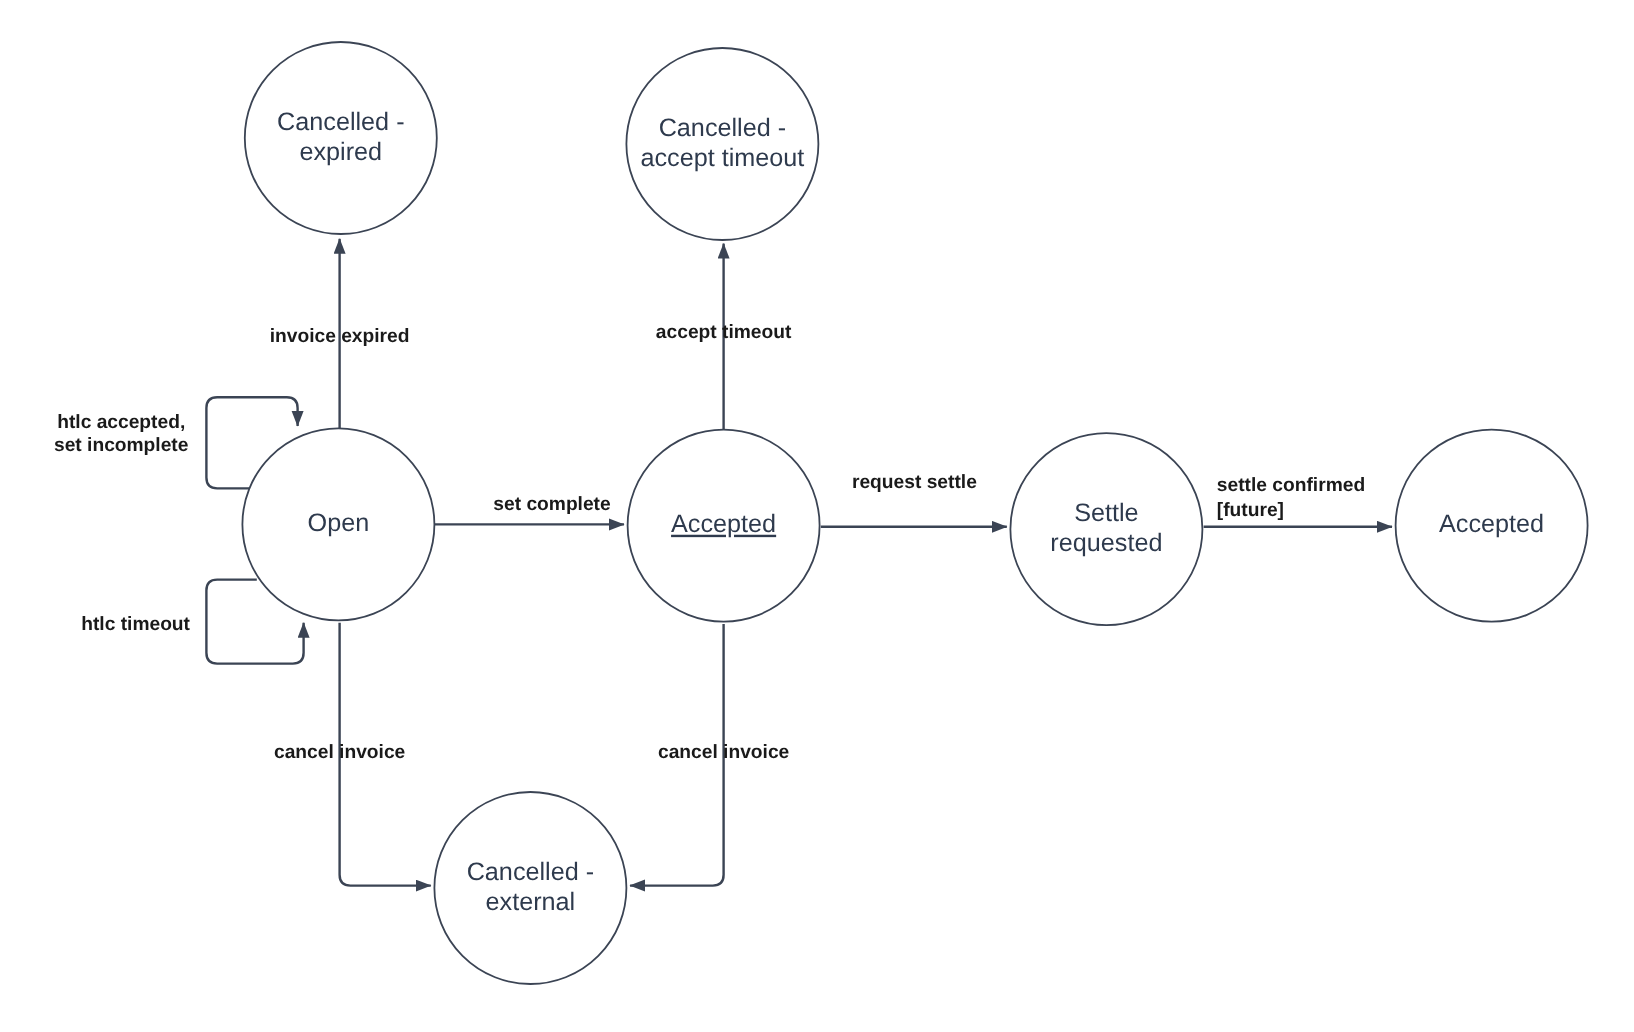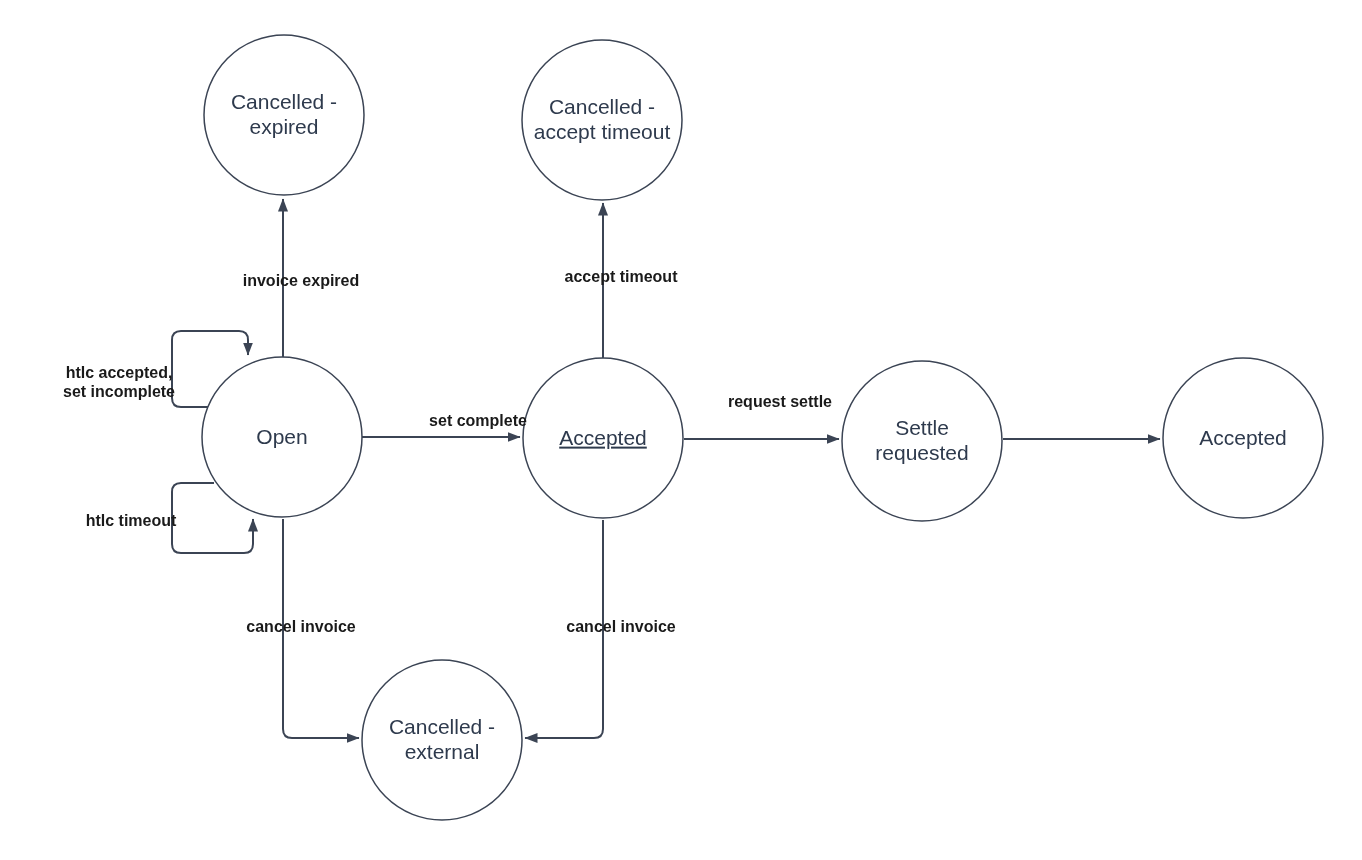--- a/index.html
+++ b/index.html
@@ -45,21 +45,20 @@
   }
   .edge-label {
     position: absolute;
     transform: translate(-50%, -50%);
     font-size: 16px;
     font-weight: bold;
     line-height: 1.2;
     color: #1a1a1a;
     text-align: center;
     white-space: pre-line;
-    margin-left: 18px;
   }
   .edge-label.align-left {
     transform: translate(0, -50%);
     text-align: left;
     line-height: 1.3;
   }
 </style>
 </head>
 <body>
 
@@ -96,23 +95,25 @@
   <div class="node-label" style="left:602px; top:120px;">Cancelled -
 accept timeout</div>
   <div class="node-label" style="left:282px; top:437px;">Open</div>
   <div class="node-label" style="left:603px; top:438px;text-decoration:underline;">Accepted</div>
   <div class="node-label" style="left:922px; top:441px;">Settle
 requested</div>
   <div class="node-label" style="left:1243px; top:438px;">Accepted</div>
   <div class="node-label" style="left:442px; top:740px;">Cancelled -
 external</div>
 
-  <div class="edge-label" style="left:101px; top:382px;">htlc accepted,
+  <div class="edge-label" style="left:101px; top:362px;">htlc accepted,
 set incomplete</div>
   <div class="edge-label" style="left:113px; top:521px;">htlc timeout</div>
   <div class="edge-label" style="left:283px; top:281px;">invoice expired</div>
   <div class="edge-label" style="left:460px; top:421px;">set complete</div>
   <div class="edge-label" style="left:603px; top:277px;">accept timeout</div>
   <div class="edge-label" style="left:762px; top:402px;">request settle</div>
+  <div class="edge-label align-left" style="left:1014px; top:416px;">settle confirmed
+[future]</div>
   <div class="edge-label" style="left:283px; top:627px;">cancel invoice</div>
   <div class="edge-label" style="left:603px; top:627px;">cancel invoice</div>
 
 </div>
 
 </body></html>

